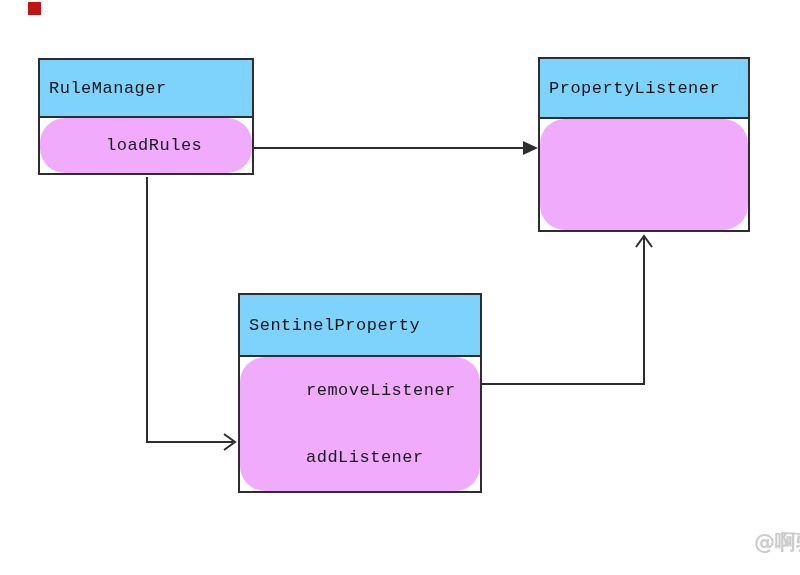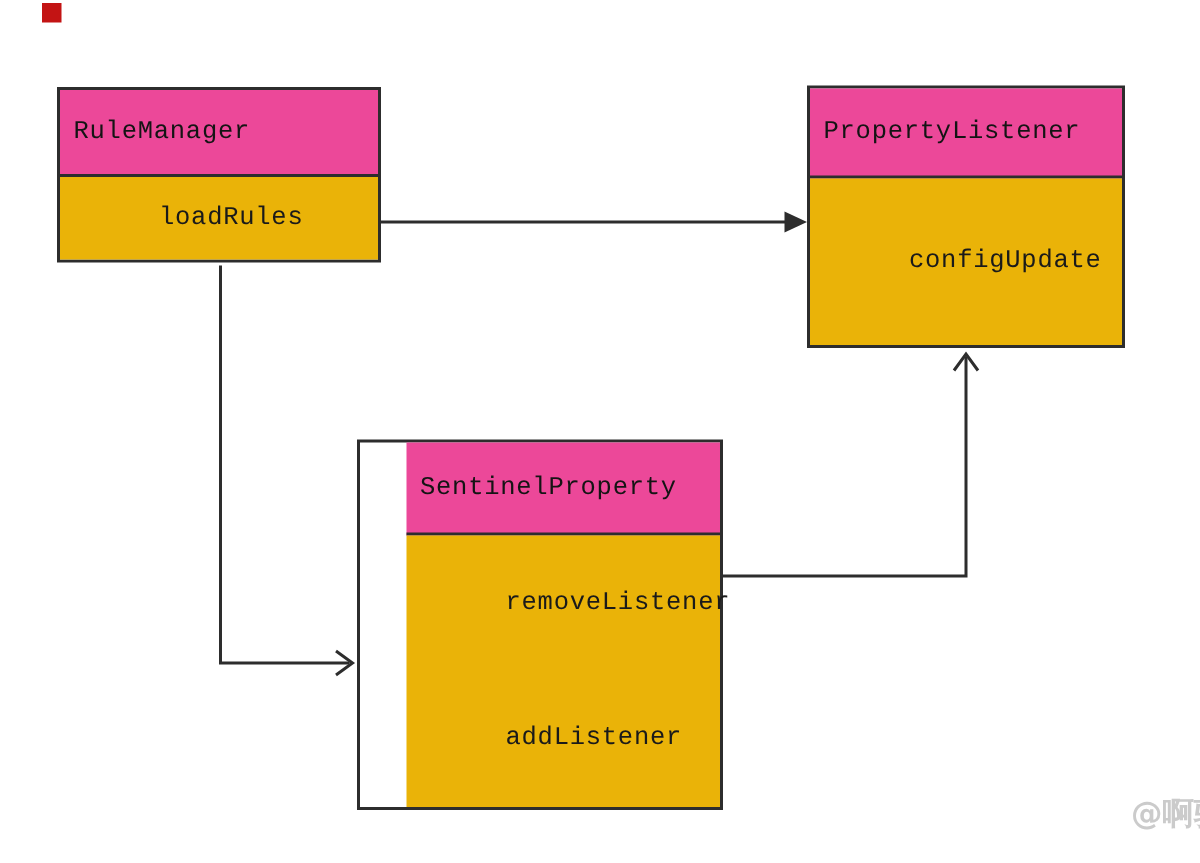--- a/index.html
+++ b/index.html
@@ -34,50 +34,51 @@
     position: absolute;
     border: 2px solid #2d2d2d;
     background: #ffffff;
     box-sizing: border-box;
     display: flex;
     flex-direction: column;
   }
   .class-title {
     box-sizing: border-box;
     border-bottom: 2px solid #2d2d2d;
-    background: #ec4899;
+    background: #7dd3fc;
     display: flex;
     align-items: center;
     padding-left: 9px;
     font-size: 17px;
     color: #141414;
     letter-spacing: 0.5px;
     white-space: nowrap;
   }
   .class-body {
     flex: 1;
-    background: #eab308;
+    background: #f0abfc;
     display: flex;
     flex-direction: column;
+    border-radius: 25px;
   }
   .method {
     flex: 1;
     display: flex;
     align-items: center;
     padding-left: 66px;
     font-size: 17px;
     color: #1a1a1a;
     letter-spacing: 0.5px;
     white-space: nowrap;
   }
   #box-rulemanager   { left: 38px;  top: 58px;  width: 216px; height: 117px; }
   #box-rulemanager .class-title { height: 58px; }
   #box-propertylistener { left: 538px; top: 57px; width: 212px; height: 175px; }
   #box-propertylistener .class-title { height: 60px; }
-  #box-sentinelproperty { left: 238px; top: 293px; width: 244px; height: 247px; padding-left: 31px; }
+  #box-sentinelproperty { left: 238px; top: 293px; width: 244px; height: 200px; }
   #box-sentinelproperty .class-title { height: 62px; }
   .watermark {
     position: absolute;
     left: 754px;
     top: 528px;
     font-family: "DejaVu Sans", "Liberation Sans", sans-serif;
     font-weight: bold;
     font-size: 21px;
     color: #cbcbcb;
     white-space: nowrap;
@@ -111,21 +112,20 @@
   <div class="class-box" id="box-rulemanager">
     <div class="class-title">RuleManager</div>
     <div class="class-body">
       <div class="method">loadRules</div>
     </div>
   </div>
 
   <div class="class-box" id="box-propertylistener">
     <div class="class-title">PropertyListener</div>
     <div class="class-body">
-      <div class="method">configUpdate</div>
     </div>
   </div>
 
   <div class="class-box" id="box-sentinelproperty">
     <div class="class-title">SentinelProperty</div>
     <div class="class-body">
       <div class="method">removeListener</div>
       <div class="method">addListener</div>
     </div>
   </div>

